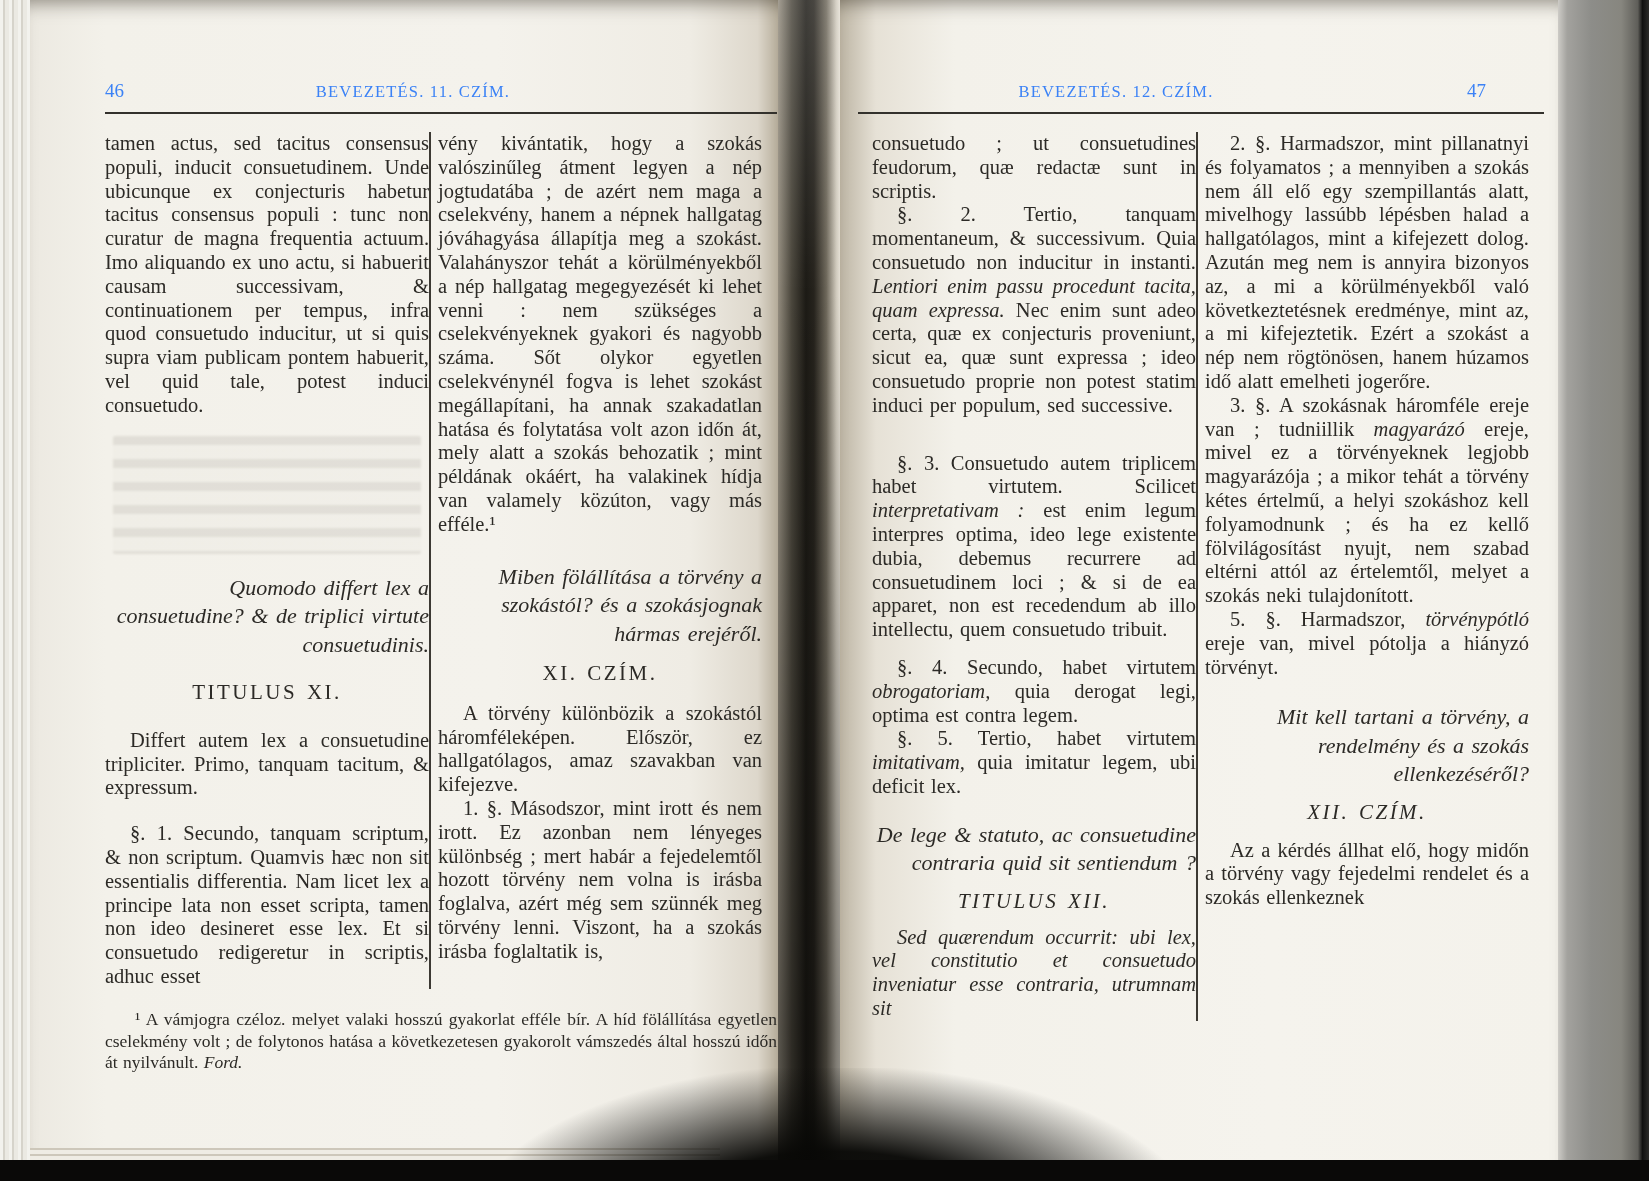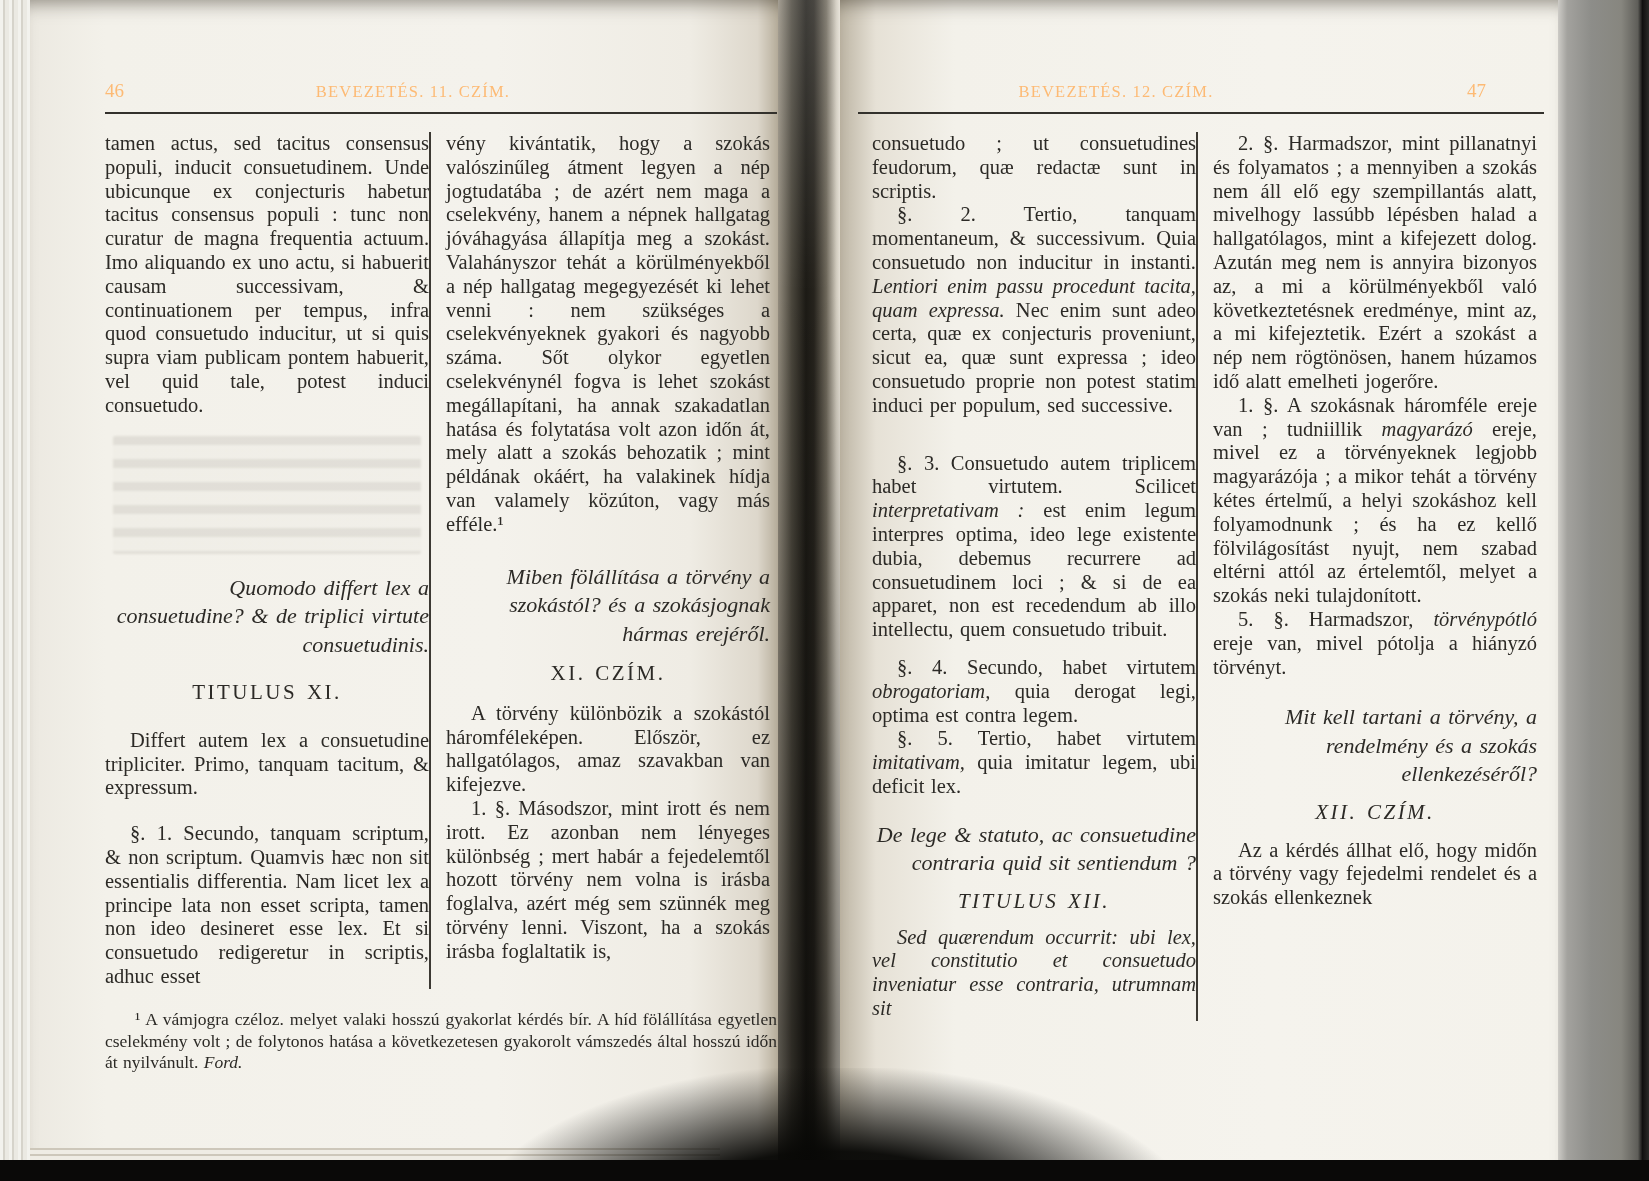--- a/index.html
+++ b/index.html
@@ -29,34 +29,34 @@
     background:linear-gradient(90deg,#ece9e1 0%,#f3f1ea 10%,#f4f2ec 62%,#efece4 88%,#ddd7cb 97%,#b3aa97 100%);}
   .page.right{left:840px;width:718px;height:1164px;
     background:linear-gradient(90deg,#bdb5a4 0%,#e6e1d6 5%,#f3f1ea 16%,#f5f3ed 60%,#f4f2eb 100%);}
 
   
   .content{position:absolute;top:0;width:672px;z-index:5;color:#2c2a26;}
   #content-left{left:105px;}
   #content-right{left:872px;}
 
   .running-head{position:relative;height:26px;margin-top:82px;
-    font-size:16.5px;letter-spacing:1.2px;color:#fdba74;}
+    font-size:16.5px;letter-spacing:1.2px;color:#3b82f6;}
   .pageno{position:absolute;top:-2px;font-size:19px;letter-spacing:0;}
   .pageno.l{left:0;} .pageno.r{right:58px;}
   .rh-title{position:absolute;left:50%;white-space:nowrap;}
   #content-left  .rh-title{transform:translateX(calc(-50% - 28px));}
   #content-right .rh-title{transform:translateX(calc(-50% - 92px));}
   .head-rule{border:0;border-top:2px solid #33312c;margin:4px 0 0 0;}
   #content-right .head-rule{margin-left:-14px;width:calc(100% + 14px);}
 
   .cols{display:flex;margin-top:18px;}
   .col{width:324px;text-align:justify;font-size:20.5px;line-height:23.8px;
        word-spacing:1.5px;}
   .col-a{border-right:2px solid #3c3933;}
-  .col-b{padding-left:15px;}
+  .col-b{padding-left:7px;}
   .col p{margin:0;}
   .ind{text-indent:25px;}
   .h-it{font-style:italic;text-align:right;font-size:22px;line-height:28.5px;
         font-weight:400;word-spacing:2px;}
   .titulus{text-align:center;font-size:21px;letter-spacing:2.5px;word-spacing:2px;}
   .it{font-style:italic;}
 
   
   .ghost{filter:blur(1.2px);border-radius:2px;
     background:repeating-linear-gradient(180deg,rgba(110,106,92,.13) 0 9px,rgba(110,106,92,.02) 9px 23px);}
@@ -98,21 +98,21 @@
       </div>
       <div class="col col-b">
         <p>vény kivántatik, hogy a szokás valószinűleg átment legyen a nép jogtudatába ; de azért nem maga a cselekvény, hanem a népnek hallgatag jóváhagyása állapítja meg a szokást. Valahányszor tehát a körülményekből a nép hallgatag megegyezését ki lehet venni : nem szükséges a cselekvényeknek gyakori és nagyobb száma. Sőt olykor egyetlen cselekvénynél fogva is lehet szokást megállapítani, ha annak szakadatlan hatása és folytatása volt azon időn át, mely alatt a szokás behozatik ; mint példának okáért, ha valakinek hídja van valamely közúton, vagy más efféle.¹</p>
         <p class="h-it mt26">Miben fölállítása a törvény a szokástól? és a szokásjognak hármas erejéről.</p>
         <p class="titulus mt14">XI. CZÍM.</p>
         <p class="ind mt16">A törvény különbözik a szokástól háromféleképen. Először, ez hallgatólagos, amaz szavakban van kifejezve.</p>
         <p class="ind">1. §. Másodszor, mint irott és nem irott. Ez azonban nem lényeges különbség ; mert habár a fejedelemtől hozott törvény nem volna is irásba foglalva, azért még sem szünnék meg törvény lenni. Viszont, ha a szokás irásba foglaltatik is,</p>
       </div>
     </div>
 
-    <p class="footnote"><span>¹ A vámjogra czéloz. melyet valaki hosszú gyakorlat kérdés bír. A híd fölállítása egyetlen cselekmény volt ; de folytonos hatása a következetesen gyakorolt vámszedés által hosszú időn át nyilvánult. </span><span class="it">Ford.</span></p>
+    <p class="footnote"><span>¹ A vámjogra czéloz. melyet valaki hosszú gyakorlat efféle bír. A híd fölállítása egyetlen cselekmény volt ; de folytonos hatása a következetesen gyakorolt vámszedés által hosszú időn át nyilvánult. </span><span class="it">Ford.</span></p>
   </div>
 
   <div class="content" id="content-right">
     <div class="running-head">
       <span class="rh-title">BEVEZETÉS. 12. CZÍM.</span>
       <span class="pageno r">47</span>
     </div>
     <hr class="head-rule">
 
     <div class="cols">
@@ -121,21 +121,21 @@
         <p class="ind"><span>§. 2. Tertio, tanquam momentaneum, &amp; successivum. Quia consuetudo non inducitur in instanti. </span><span class="it">Lentiori enim passu procedunt tacita, quam expressa.</span><span> Nec enim sunt adeo certa, quæ ex conjecturis proveniunt, sicut ea, quæ sunt expressa ; ideo consuetudo proprie non potest statim induci per populum, sed successive.</span></p>
         <p class="ind mt34"><span>§. 3. Consuetudo autem triplicem habet virtutem. Scilicet </span><span class="it">interpretativam :</span><span> est enim legum interpres optima, ideo lege existente dubia, debemus recurrere ad consuetudinem loci ; &amp; si de ea apparet, non est recedendum ab illo intellectu, quem consuetudo tribuit.</span></p>
         <p class="ind mt14"><span>§. 4. Secundo, habet virtutem </span><span class="it">obrogatoriam,</span><span> quia derogat legi, optima est contra legem.</span></p>
         <p class="ind"><span>§. 5. Tertio, habet virtutem </span><span class="it">imitativam,</span><span> quia imitatur legem, ubi deficit lex.</span></p>
         <p class="h-it mt22">De lege &amp; statuto, ac consuetudine contraria quid sit sentiendum ?</p>
         <p class="titulus mt12">TITULUS XII.</p>
         <p class="ind mt12">Sed quærendum occurrit: ubi lex, vel constitutio et consuetudo inveniatur esse contraria, utrumnam sit</p>
       </div>
       <div class="col col-b">
         <p class="ind">2. §. Harmadszor, mint pillanatnyi és folyamatos ; a mennyiben a szokás nem áll elő egy szempillantás alatt, mivelhogy lassúbb lépésben halad a hallgatólagos, mint a kifejezett dolog. Azután meg nem is annyira bizonyos az, a mi a körülményekből való következtetésnek eredménye, mint az, a mi kifejeztetik. Ezért a szokást a nép nem rögtönösen, hanem húzamos idő alatt emelheti jogerőre.</p>
-        <p class="ind"><span>1. §. A szokásnak háromféle ereje van ; tudniillik </span><span class="it">magyarázó</span><span> ereje, mivel ez a törvényeknek legjobb magyarázója ; a mikor tehát a törvény kétes értelmű, a helyi szokáshoz kell folyamodnunk ; és ha ez kellő fölvilágosítást nyujt, nem szabad eltérni attól az értelemtől, melyet a szokás neki tulajdonított.</span></p>
+        <p class="ind"><span>3. §. A szokásnak háromféle ereje van ; tudniillik </span><span class="it">magyarázó</span><span> ereje, mivel ez a törvényeknek legjobb magyarázója ; a mikor tehát a törvény kétes értelmű, a helyi szokáshoz kell folyamodnunk ; és ha ez kellő fölvilágosítást nyujt, nem szabad eltérni attól az értelemtől, melyet a szokás neki tulajdonított.</span></p>
         <p class="ind"><span>5. §. Harmadszor, </span><span class="it">törvénypótló</span><span> ereje van, mivel pótolja a hiányzó törvényt.</span></p>
         <p class="h-it mt24">Mit kell tartani a törvény, a rendelmény és a szokás ellenkezéséről?</p>
         <p class="titulus mt12">XII. CZÍM.</p>
         <p class="ind mt14">Az a kérdés állhat elő, hogy midőn a törvény vagy fejedelmi rendelet és a szokás ellenkeznek</p>
       </div>
     </div>
   </div>
 
   <div class="stack-bl"></div>
   <div class="gutter-shadow"></div>

